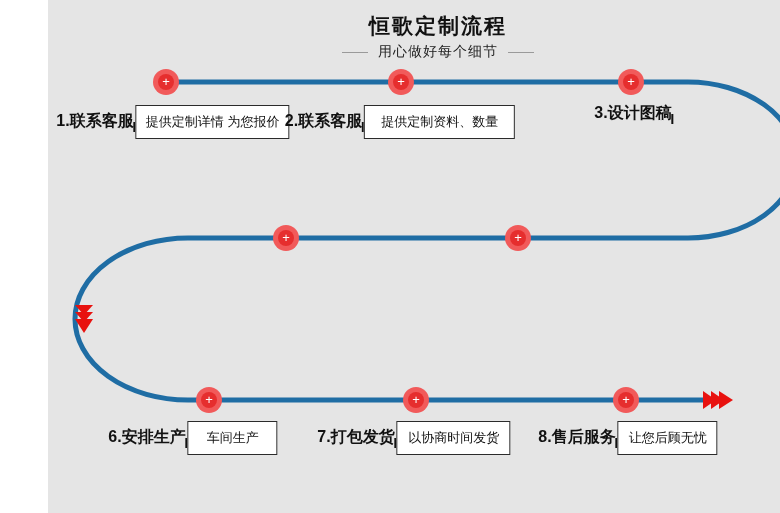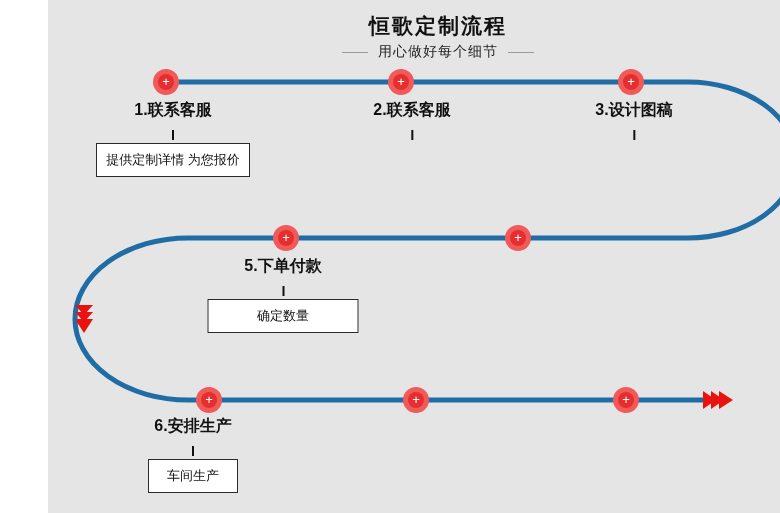--- a/index.html
+++ b/index.html
@@ -37,21 +37,21 @@
     background:var(--node-outer);transform:translate(-50%,-50%);
     display:flex;align-items:center;justify-content:center;z-index:3;
   }
   .node-inner{
     width:16px;height:16px;border-radius:50%;background:var(--node-inner);
     color:#ffffff;font-size:13px;line-height:15px;text-align:center;font-weight:400;
   }
   
   .step{
     position:absolute;transform:translateX(-50%);text-align:right;z-index:2;
-    display:flex;flex-direction:column;align-items:center;
+    display:flex;flex-direction:row;align-items:center;
   }
   .step-label{font-size:16px;font-weight:bold;color:#111;line-height:16px;white-space:nowrap;}
   .tick{width:2px;height:10px;background:#111;margin-top:12px;}
   .detail-box{
     margin-top:3px;border:1px solid var(--box-border);background:#ffffff;
     font-size:13px;line-height:26px;height:28px;box-sizing:border-box;
     padding:16px 8px;white-space:nowrap;display:flex;align-items:center;justify-content:center;
   }
 </style>
 </head>
@@ -109,38 +109,44 @@
   <div class="node" style="left:578px;top:400px">
       <span class="node-inner">+</span>
     </div>
 
   <div class="step" style="left:125px;top:102px">
     <div class="step-label">1.联系客服</div>
     <div class="tick"></div>
     <div class="detail-box" style="min-width:154px">提供定制详情 为您报价</div>
   </div>
 
-  <div class="step" style="left:364px;top:102px">
+  <div class="step" style="left:352px;top:102px">
     <div class="step-label">2.联系客服</div>
     <div class="tick"></div>
+    <div class="detail-box" style="min-width:151px">提供定制资料、数量</div>
   </div>
 
   <div class="step" style="left:586px;top:102px">
     <div class="step-label">3.设计图稿</div>
     <div class="tick"></div>
   </div>
 
 
-  <div class="step" style="left:235px;top:258px">
-    <div class="step-label">5.下单付款</div>
-    <div class="tick"></div>
-    <div class="detail-box" style="min-width:151px">确定数量</div>
-  </div>
 
   <div class="step" style="left:145px;top:418px">
     <div class="step-label">6.安排生产</div>
     <div class="tick"></div>
     <div class="detail-box" style="min-width:90px">车间生产</div>
   </div>
 
+  <div class="step" style="left:366px;top:418px">
+    <div class="step-label">7.打包发货</div>
+    <div class="tick"></div>
+    <div class="detail-box" style="min-width:114px">以协商时间发货</div>
+  </div>
 
+  <div class="step" style="left:580px;top:418px">
+    <div class="step-label">8.售后服务</div>
+    <div class="tick"></div>
+    <div class="detail-box" style="min-width:100px">让您后顾无忧</div>
+  </div>
 
 </div>
 
 </body></html>

